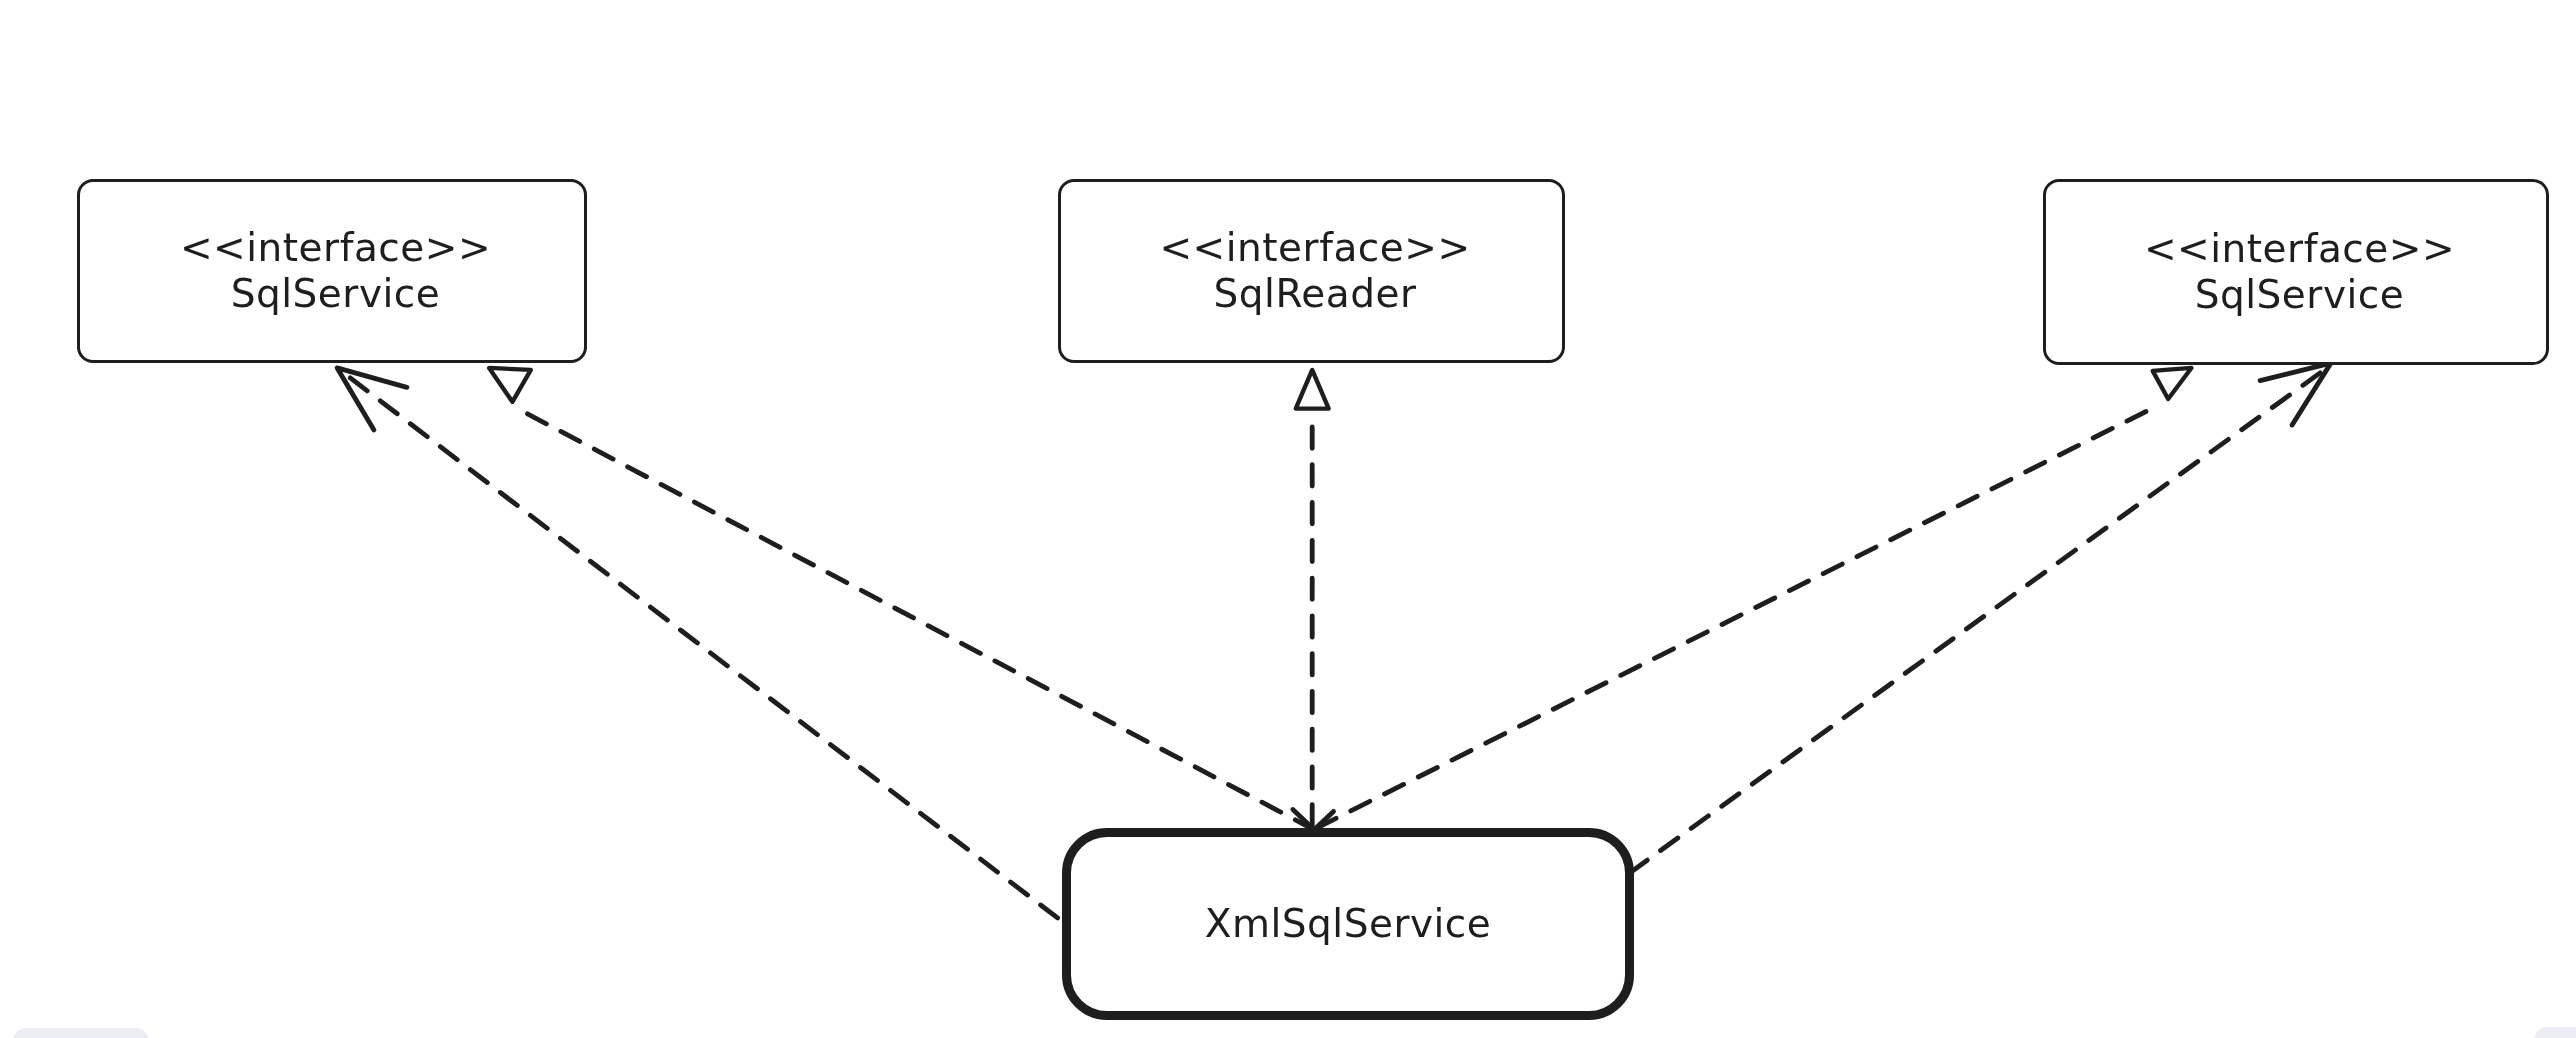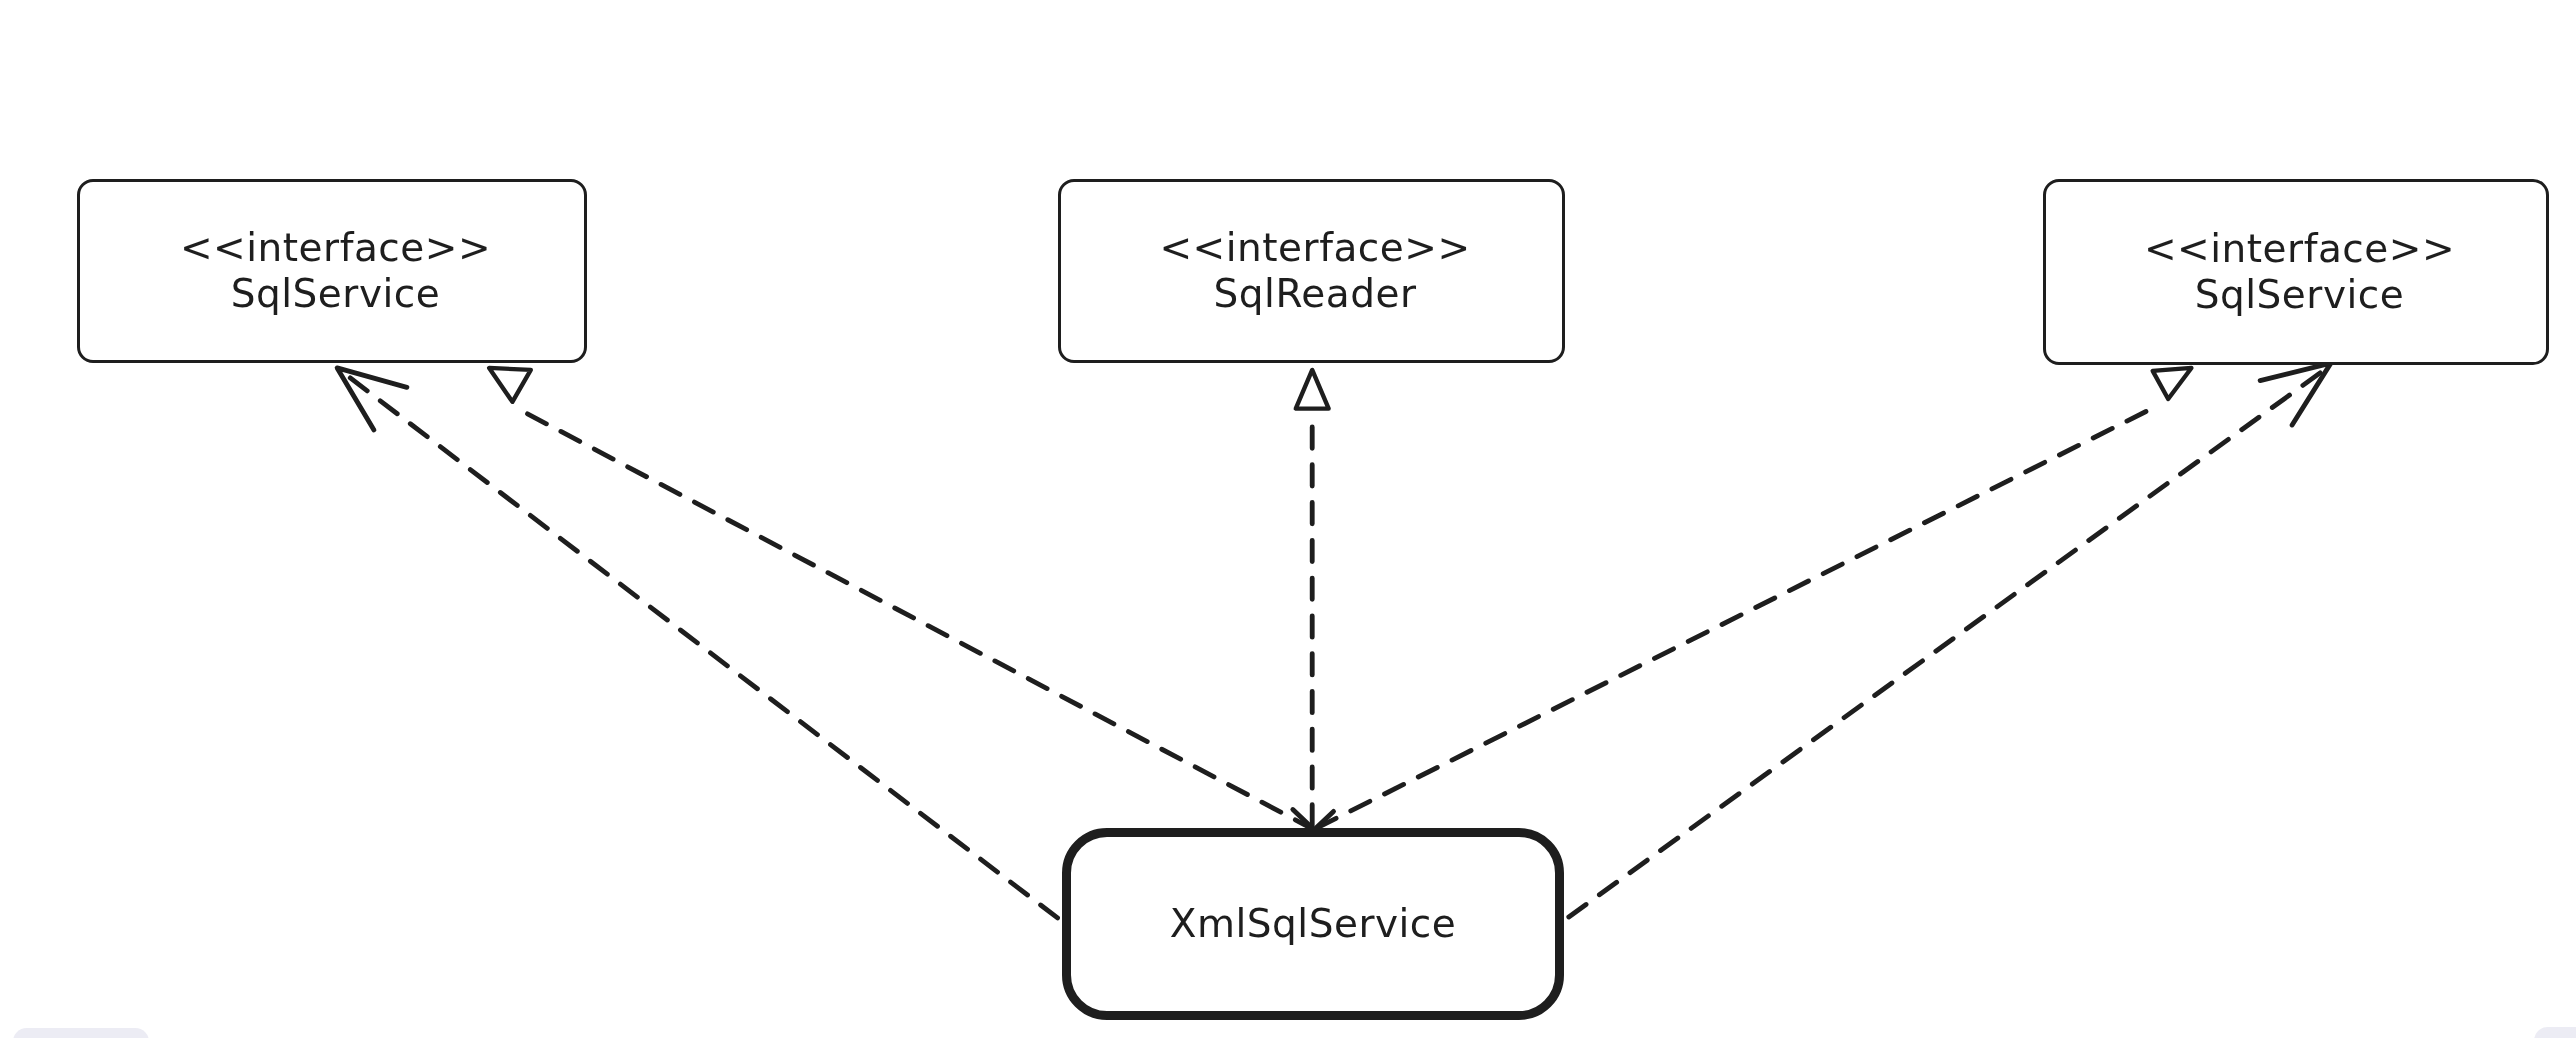--- a/index.html
+++ b/index.html
@@ -44,21 +44,21 @@
     border-radius: 45px;
   }
   .node-line {
     font-size: 39px;
     line-height: 46px;
     white-space: nowrap;
   }
   #node-reader   { left: 77px;   top: 179px; width: 510px; height: 184px; }
   #node-service  { left: 1058px; top: 179px; width: 507px; height: 184px; }
   #node-registry { left: 2043px; top: 179px; width: 506px; height: 186px; }
-  #node-xml      { left: 1062px; top: 828px; width: 502px; height: 192px; }
+  #node-xml      { left: 1062px; top: 828px; width: 572px; height: 192px; }
   .ui-pill {
     position: absolute;
     border-radius: 13.6px;
     height: 33px;
   }
   #pill-left  { left: 12.6px;   top: 1028px; width: 136px; }
   #pill-right { left: 2534px; top: 1027px; width: 77px;  }
 </style>
 </head>
 <body>

